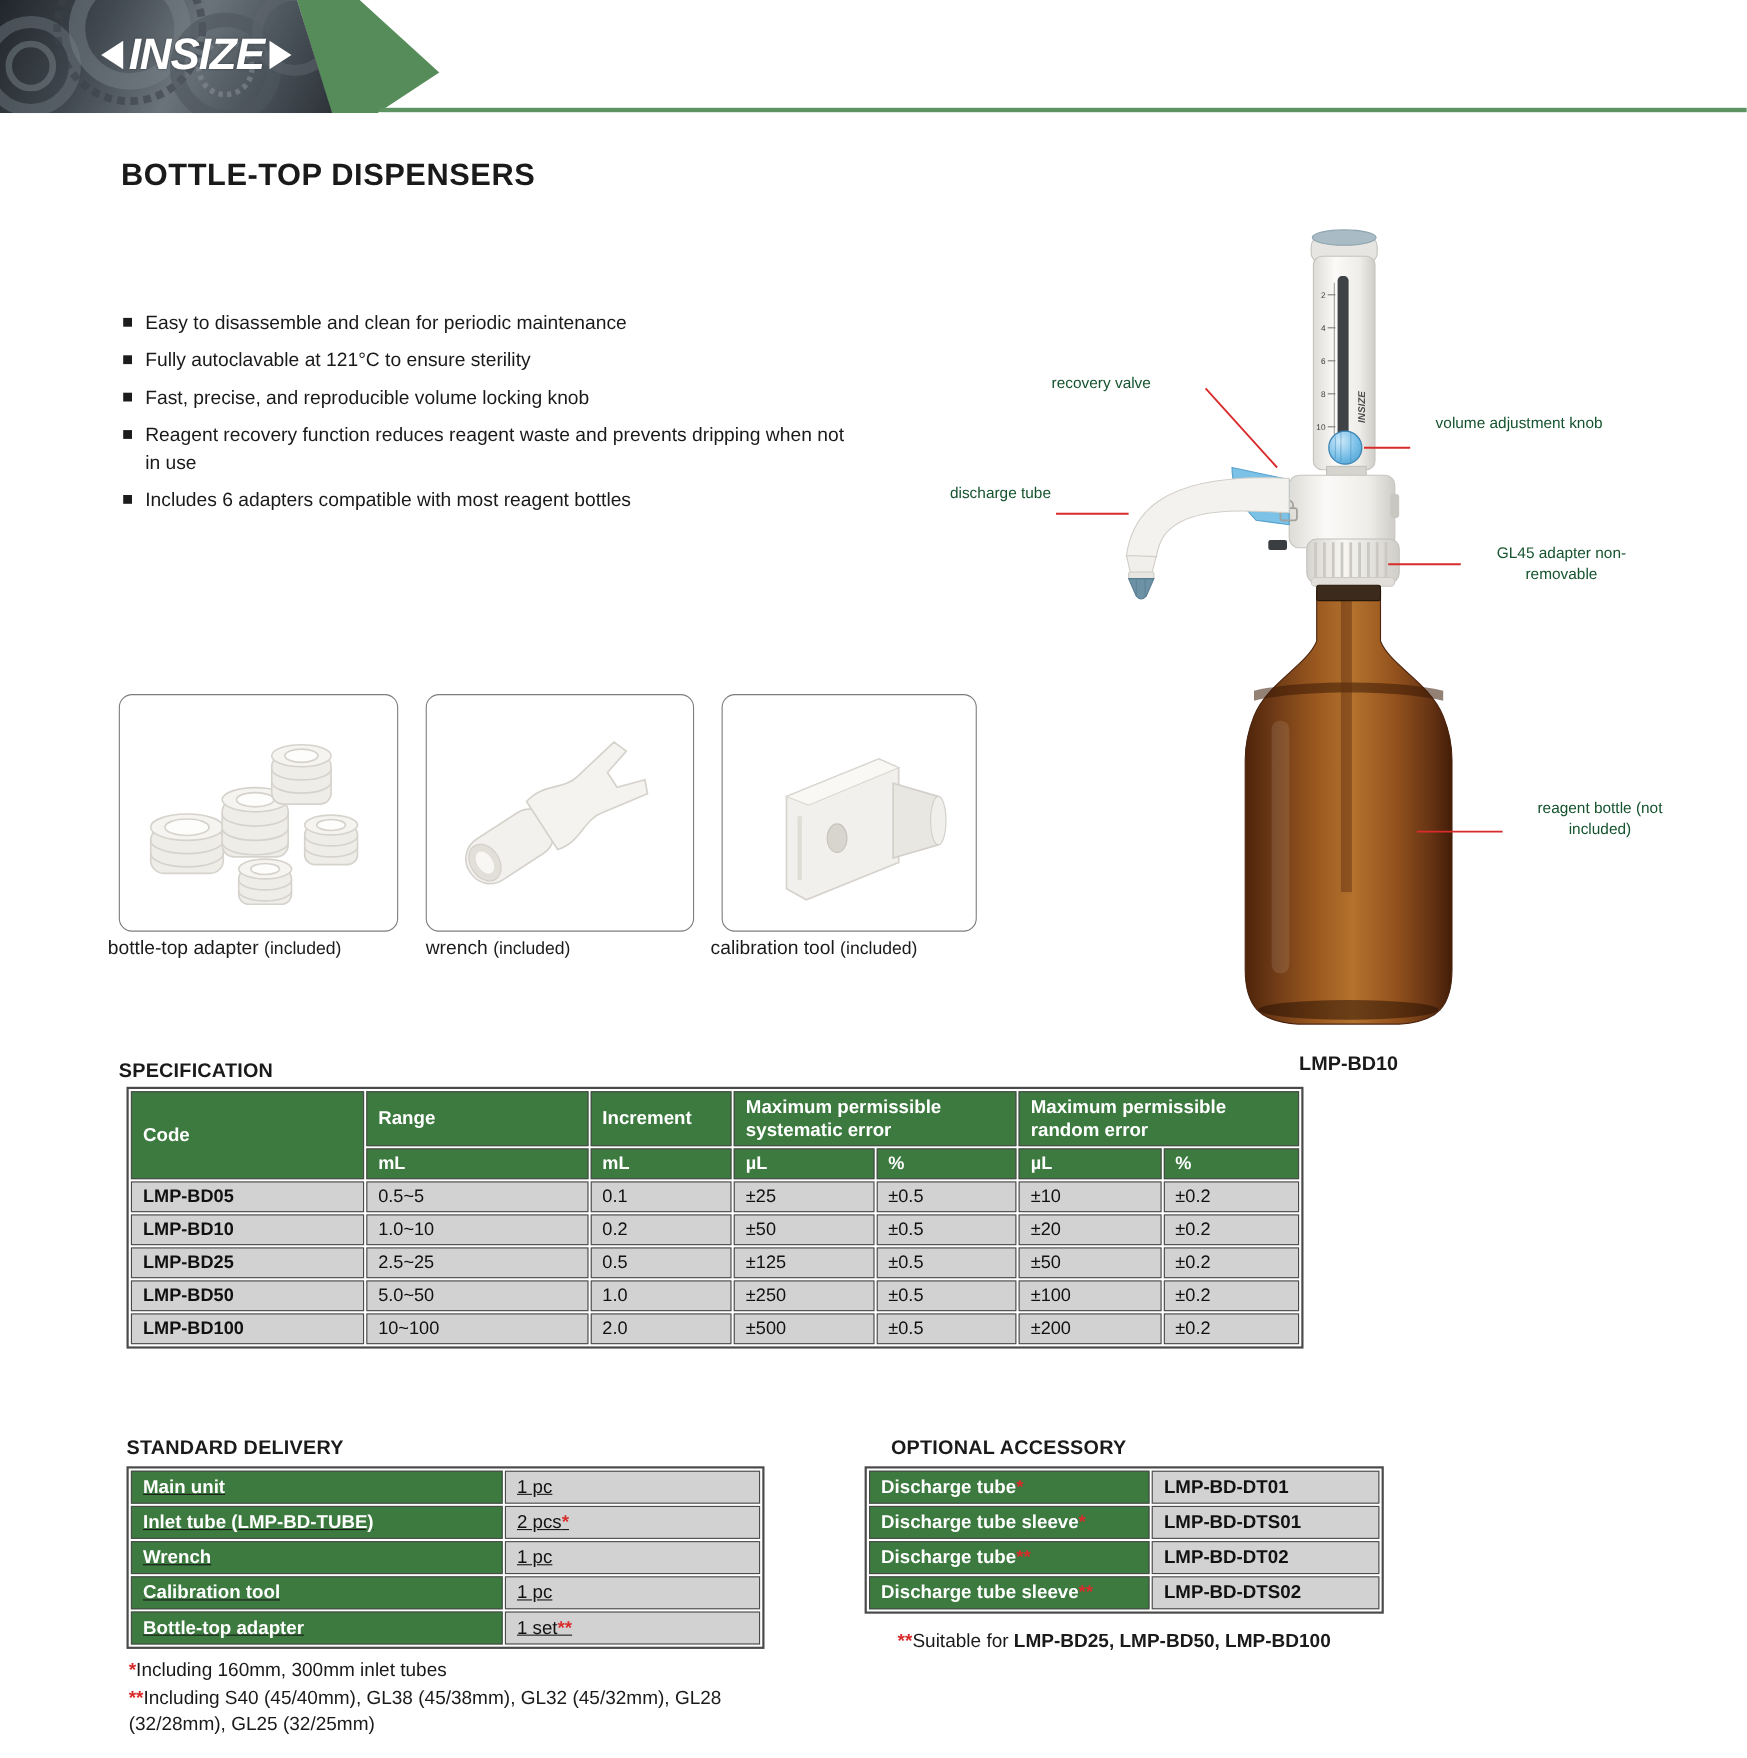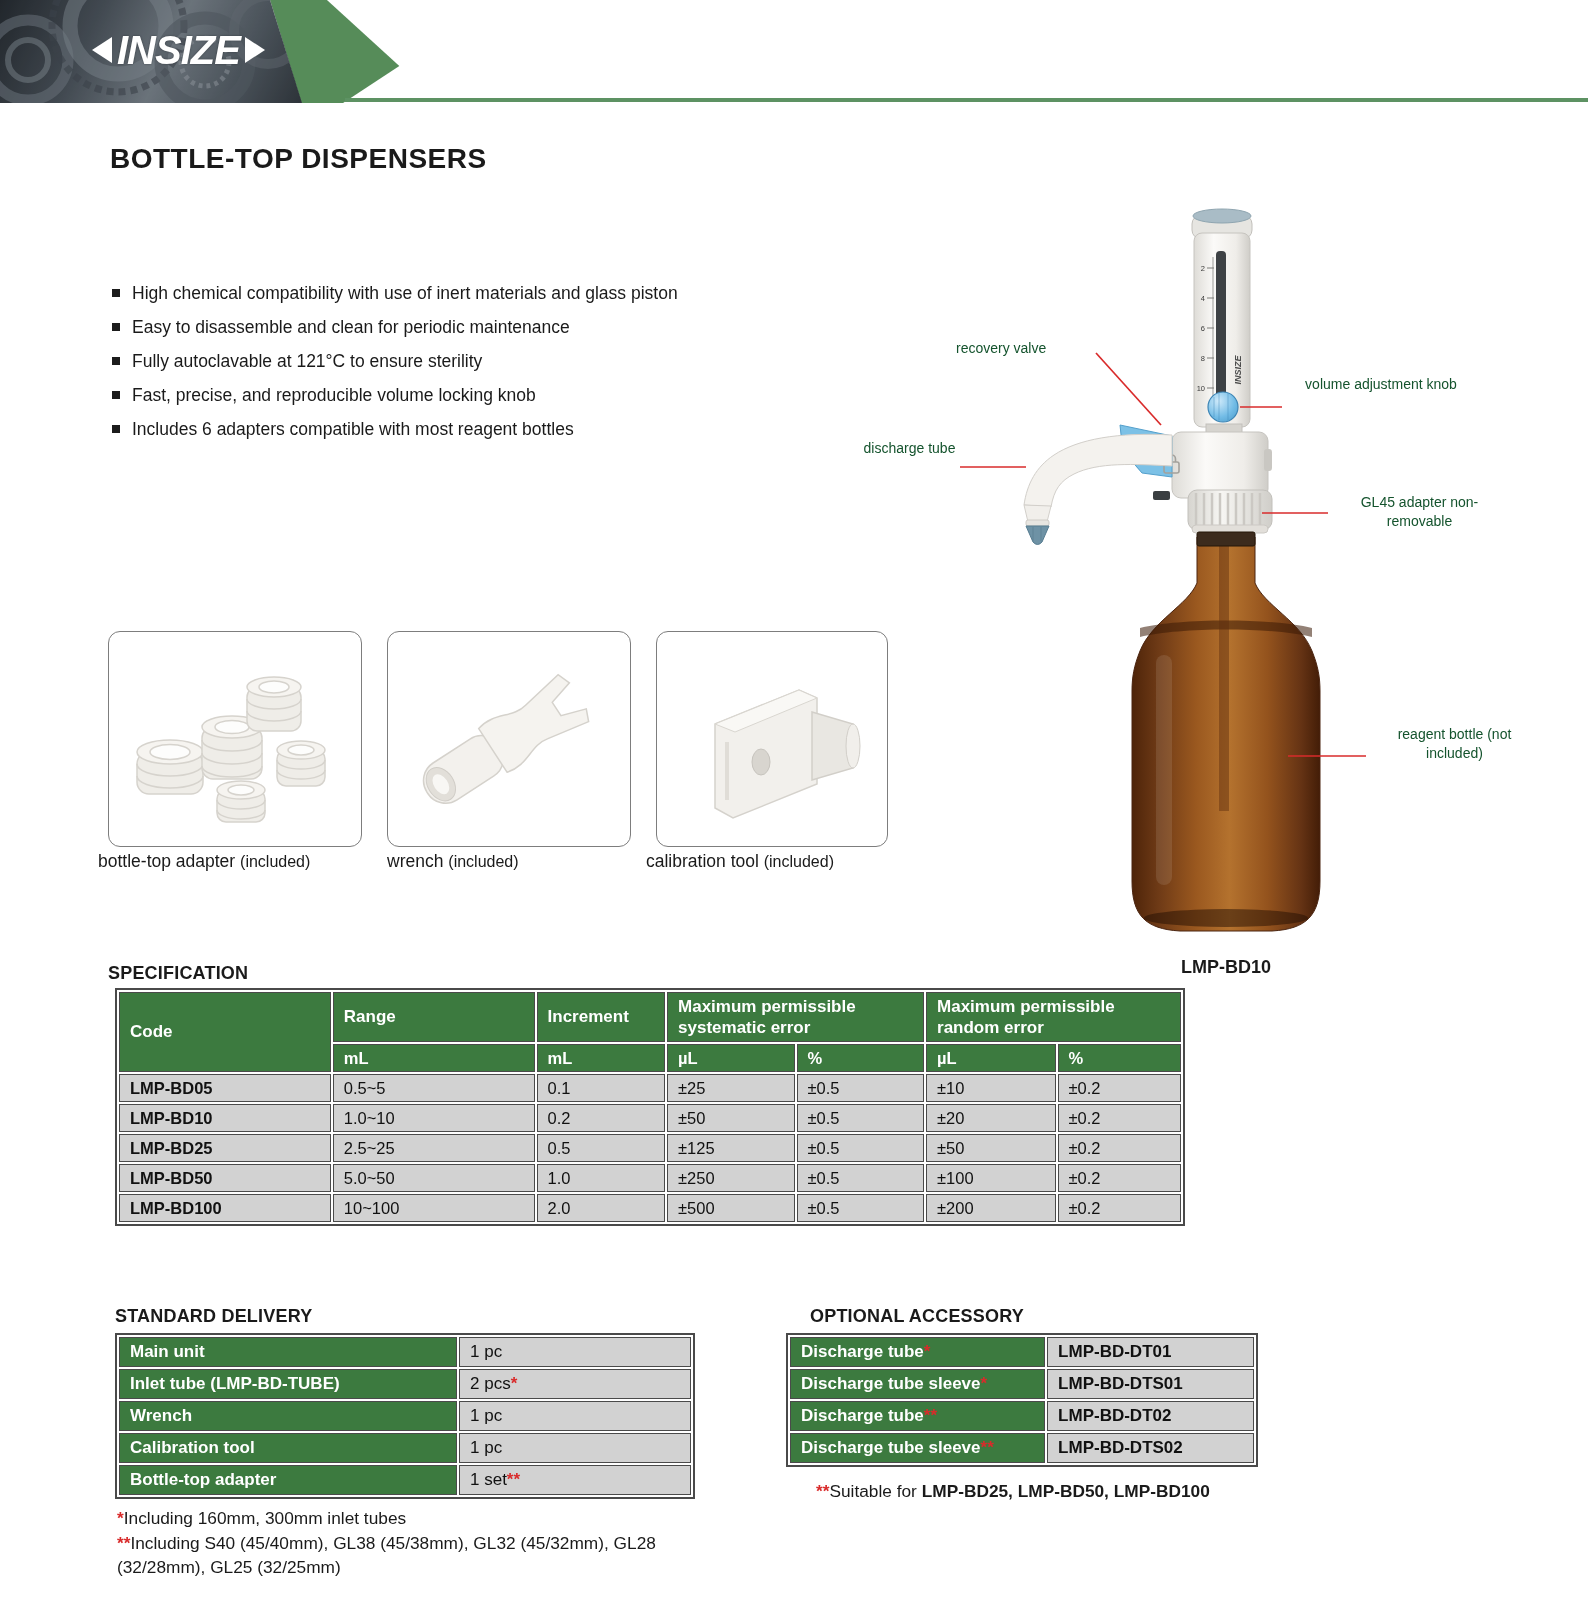--- a/index.html
+++ b/index.html
@@ -59,21 +59,21 @@
   table{border-collapse:separate;border-spacing:2px;table-layout:fixed;background:#fff;}
   .dtable{border:2px solid #4a4a4a;}
   td{border:1px solid #4a4a4a;padding:1px 10px;font-size:16.5px;overflow:hidden;}
   td.g{background:#3c7a3f;color:#ffffff;font-weight:bold;text-align:left;}
   td.d{background:#d2d2d2;color:#111;}
   .spec-table{left:115px;top:988px;width:1070px;}
   .spec-table tr.h1 td{height:46px;font-size:17px;line-height:1.25;}
   .spec-table tr.h2 td{height:24px;}
   .spec-table tr.dr td{height:24px;}
   .spec-table td.codecell{font-weight:bold;}
-  .dl-table{left:115px;top:1333px;width:569px;}
+  .dl-table{left:115px;top:1333px;width:569px;text-decoration:underline;}
   .dl-table td{height:26px;font-size:17px;}
   .oa-table{left:786px;top:1333px;width:472px;}
   .oa-table td{height:26px;font-size:17px;}
   .oa-table td.d{font-weight:bold;}
   .mark{color:#d92b2b;font-weight:bold;}
   .notes{line-height:1.42;font-size:17.3px;}
   .dl-notes{left:117px;top:1506px;width:540px;}
   .oa-notes{left:816px;top:1479px;width:520px;}
   .note-line b{font-weight:bold;}
 </style>
@@ -98,30 +98,30 @@
     <span class="tri tri-right"></span>
   </div>
 </div>
 <div class="abs hdr-line"></div>
 
 <div class="abs page-title">BOTTLE-TOP DISPENSERS</div>
 
 <div class="abs features">
   <div class="feature">
     <span class="bullet"></span>
-    <span>High chemical compatibility with use of inert materials and glass piston</span></div>
-  <div class="feature">
-    <span class="bullet"></span>
     <span>Easy to disassemble and clean for periodic maintenance</span></div>
   <div class="feature">
     <span class="bullet"></span>
     <span>Fully autoclavable at 121°C to ensure sterility</span></div>
   <div class="feature">
     <span class="bullet"></span>
     <span>Fast, precise, and reproducible volume locking knob</span></div>
+  <div class="feature">
+    <span class="bullet"></span>
+    <span>Reagent recovery function reduces reagent waste and prevents dripping when not in use</span></div>
   <div class="feature">
     <span class="bullet"></span>
     <span>Includes 6 adapters compatible with most reagent bottles</span></div>
 </div>
 
 <div class="abs figure">
   <svg width="680" height="835" viewBox="0 0 680 835">
     <defs>
       <linearGradient id="towerGrad" x1="0" y1="0" x2="1" y2="0">
         <stop offset="0" stop-color="#dedcd7"></stop>

